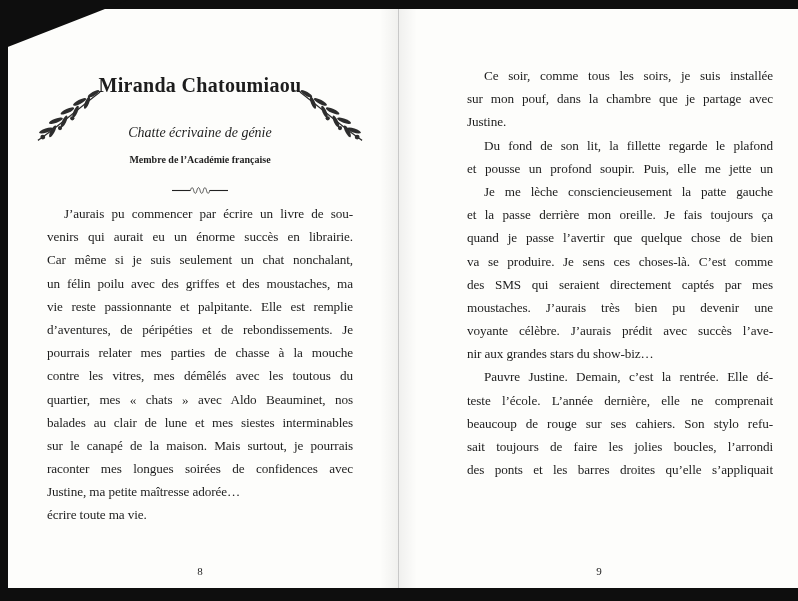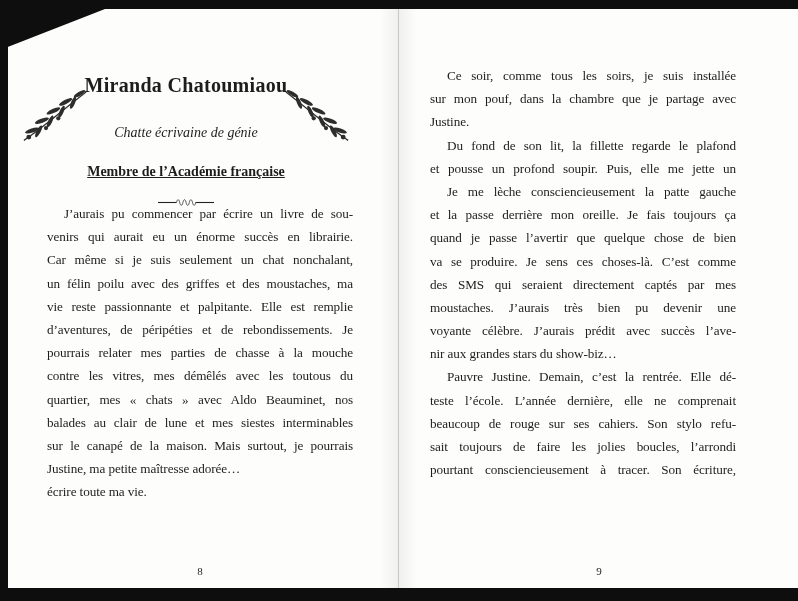--- a/index.html
+++ b/index.html
@@ -6,34 +6,34 @@
   .stage{position:relative;width:798px;height:601px;background:#0e0e0e;overflow:hidden;
          font-family:"Liberation Serif","DejaVu Serif",serif;color:#1d1d1d;}
   .book{position:absolute;left:8px;top:9px;right:0;bottom:13px;background:#fdfdfb;}
   .scan-corner{position:absolute;left:0;top:0;width:128px;height:50px;background:#0e0e0e;
          clip-path:polygon(0 0,100% 0,0 100%);}
   .gutter{position:absolute;left:398px;top:9px;bottom:13px;width:1px;background:#c8c8c8;}
   .gutter-shade{position:absolute;top:9px;bottom:13px;width:18px;pointer-events:none;}
   .gutter-shade.l{left:380px;background:linear-gradient(to right,rgba(0,0,0,0),rgba(0,0,0,0.05));}
   .gutter-shade.r{left:399px;background:linear-gradient(to left,rgba(0,0,0,0),rgba(0,0,0,0.05));}
 
-  .chapter-head{position:absolute;left:33px;top:72px;width:306px;text-align:center;}
+  .chapter-head{position:absolute;left:47px;top:72px;width:306px;text-align:center;}
   .chapter-title{font-size:20px;font-weight:700;letter-spacing:.3px;line-height:26px;}
   .chapter-sub{font-style:italic;font-size:14px;line-height:17px;margin-top:26px;}
-  .chapter-aff{font-weight:700;font-size:14px;line-height:16px;margin-top:23px;text-decoration:underline;}
+  .chapter-aff{font-weight:700;font-size:10px;line-height:16px;margin-top:11px;}
   .ornament-wrap{margin-top:14px;}
   .ornament-svg{width:60px;height:12px;}
 
   .branch{position:absolute;width:72px;height:62px;top:12px;}
   .branch-l{left:-14px;}
   .branch-r{right:-14px;transform:scaleX(-1);}
 
   .body-text{position:absolute;width:306px;}
   .body-left{left:47px;top:202px;}
-  .body-right{left:430px;top:64px;}
+  .body-right{left:467px;top:64px;}
   .line{font-size:13.2px;line-height:23.2px;height:23.2px;overflow:hidden;
         text-align:justify;text-align-last:justify;letter-spacing:-0.1px;}
   .line.first{text-indent:17px;}
   .line.last{text-align-last:left;}
 
   .pgnum{position:absolute;top:565px;width:306px;text-align:center;font-size:11px;color:#242424;}
   .pgnum-left{left:47px;}
   .pgnum-right{left:446px;}
 </style>
 </head>
@@ -99,20 +99,21 @@
         <div class="line">venirs qui aurait eu un énorme succès en librairie.</div>
         <div class="line">Car même si je suis seulement un chat nonchalant,</div>
         <div class="line">un félin poilu avec des griffes et des moustaches, ma</div>
         <div class="line">vie reste passionnante et palpitante. Elle est remplie</div>
         <div class="line">d’aventures, de péripéties et de rebondissements. Je</div>
         <div class="line">pourrais relater mes parties de chasse à la mouche</div>
         <div class="line">contre les vitres, mes démêlés avec les toutous du</div>
         <div class="line">quartier, mes « chats » avec Aldo Beauminet, nos</div>
         <div class="line">balades au clair de lune et mes siestes interminables</div>
         <div class="line">sur le canapé de la maison. Mais surtout, je pourrais</div>
+        <div class="line">raconter mes longues soirées de confidences avec</div>
         <div class="line last">Justine, ma petite maîtresse adorée…</div>
       </div>
       <div class="para">
         <div class="line last">écrire toute ma vie.</div>
       </div>
     </div>
 
   <div class="body-text body-right">
       <div class="para">
         <div class="line first">Ce soir, comme tous les soirs, je suis installée</div>
@@ -131,19 +132,19 @@
         <div class="line">des SMS qui seraient directement captés par mes</div>
         <div class="line">moustaches. J’aurais très bien pu devenir une</div>
         <div class="line">voyante célèbre. J’aurais prédit avec succès l’ave-</div>
         <div class="line last">nir aux grandes stars du show-biz…</div>
       </div>
       <div class="para">
         <div class="line first">Pauvre Justine. Demain, c’est la rentrée. Elle dé-</div>
         <div class="line">teste l’école. L’année dernière, elle ne comprenait</div>
         <div class="line">beaucoup de rouge sur ses cahiers. Son stylo refu-</div>
         <div class="line">sait toujours de faire les jolies boucles, l’arrondi</div>
-        <div class="line">pourtant consciencieusement à tracer. Son écriture,</div>
+        <div class="line">des ponts et les barres droites qu’elle s’appliquait</div>
       </div>
     </div>
 
   <div class="pgnum pgnum-left">8</div>
   <div class="pgnum pgnum-right">9</div>
 </div>
 
 </body></html>

